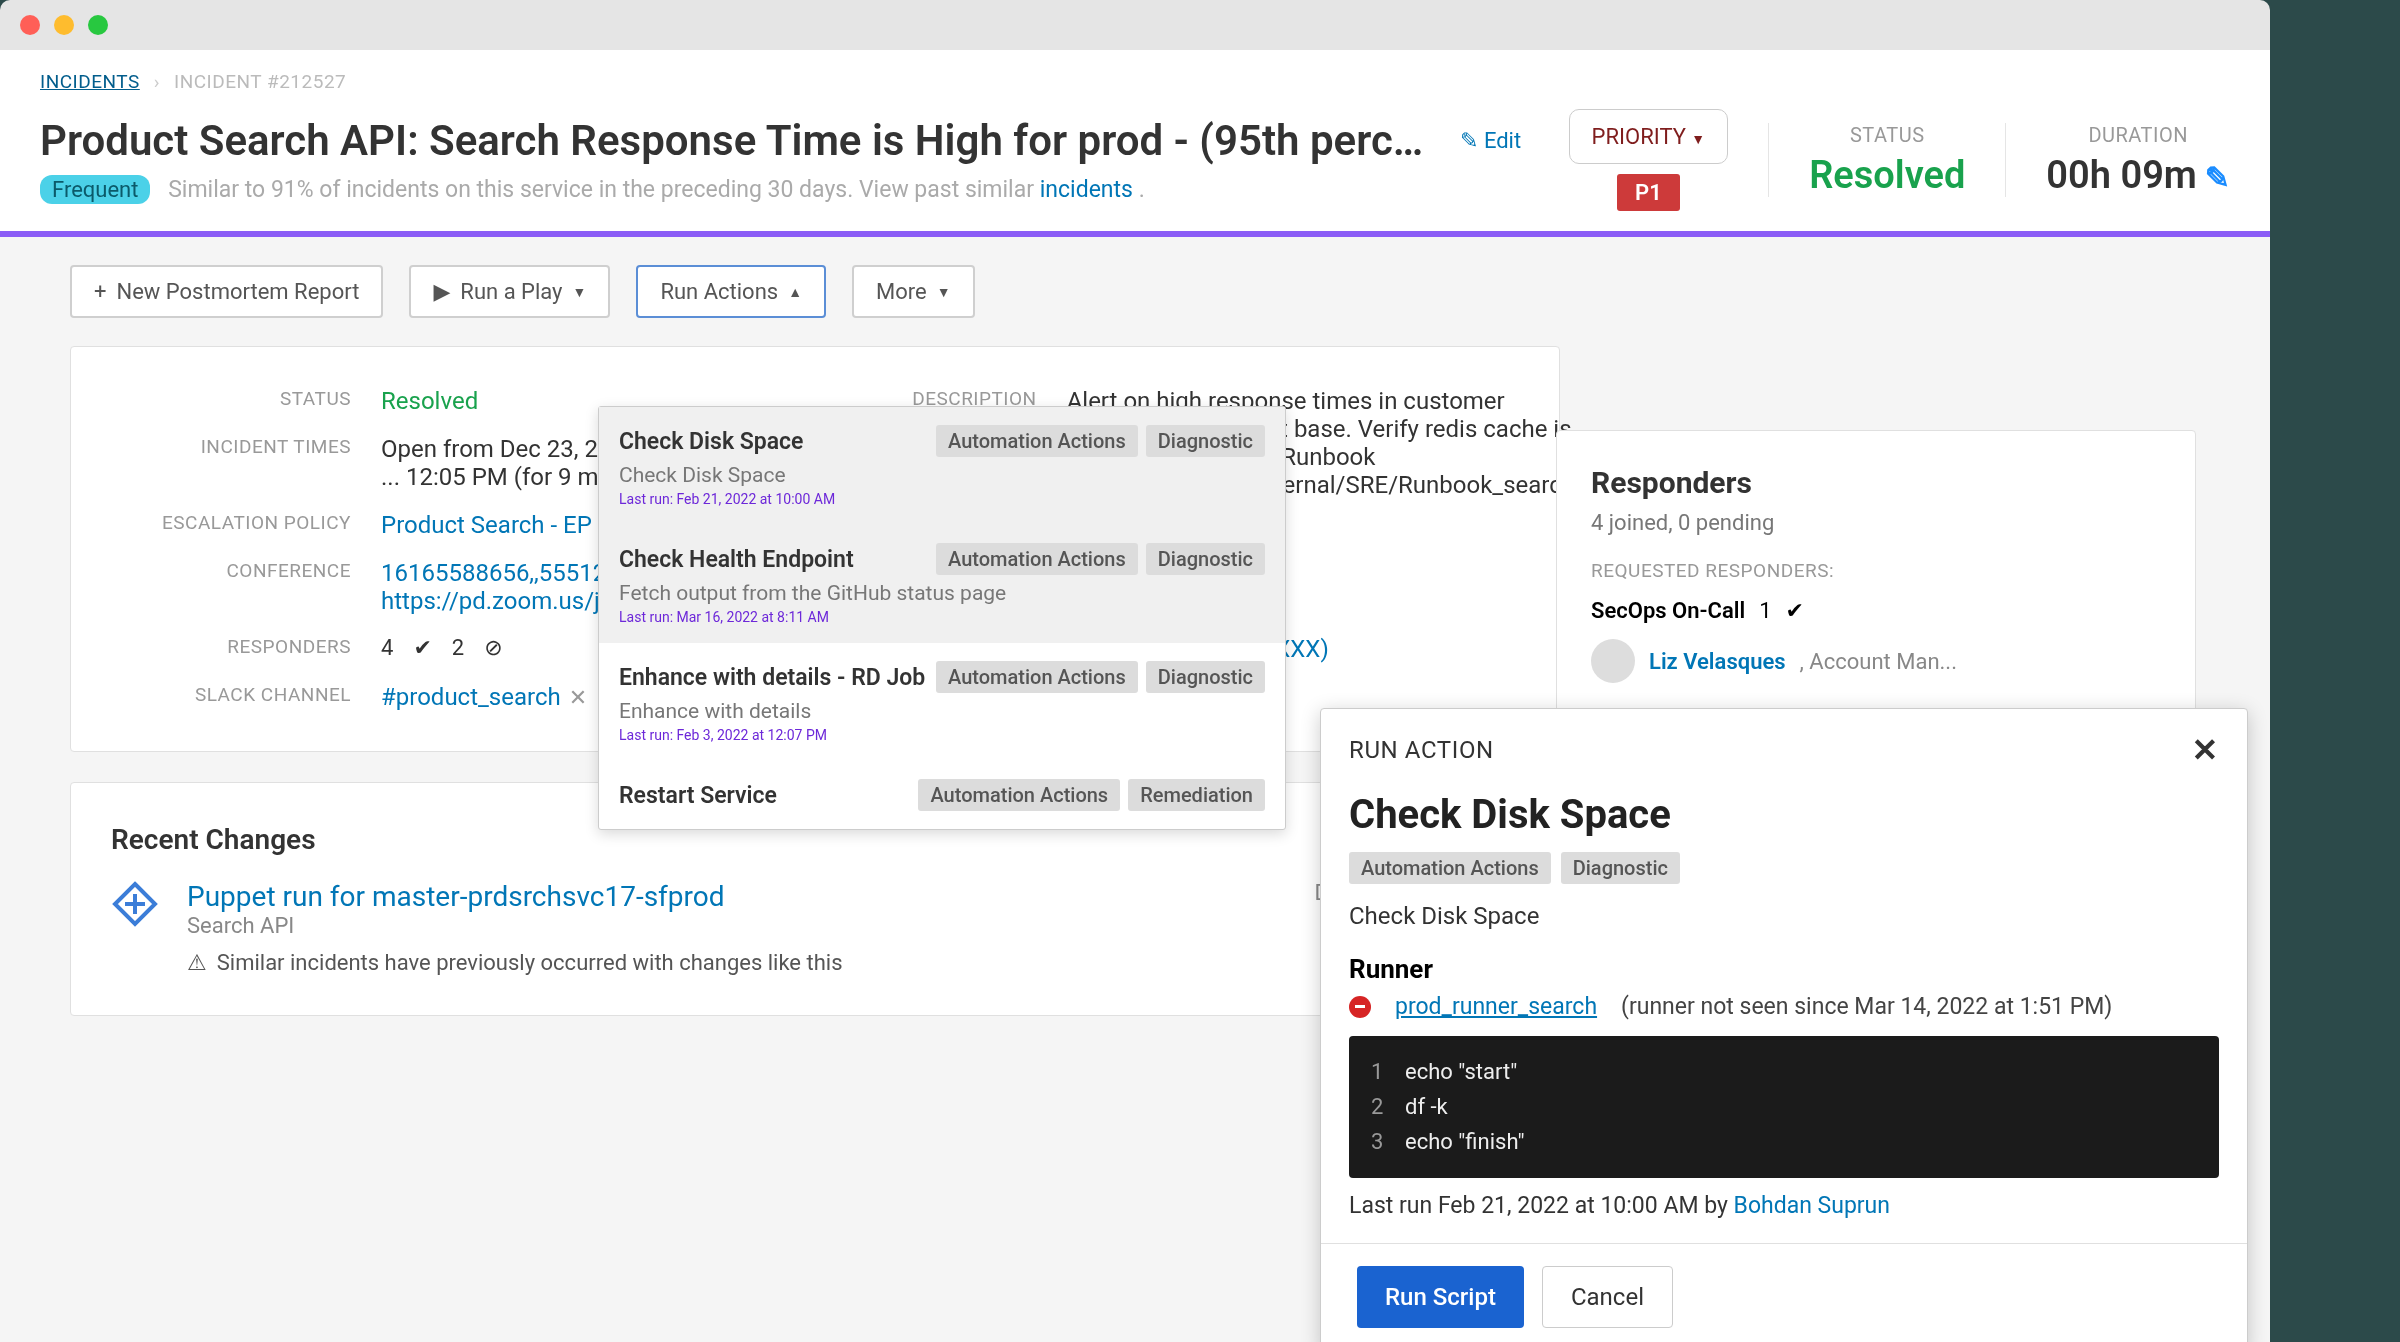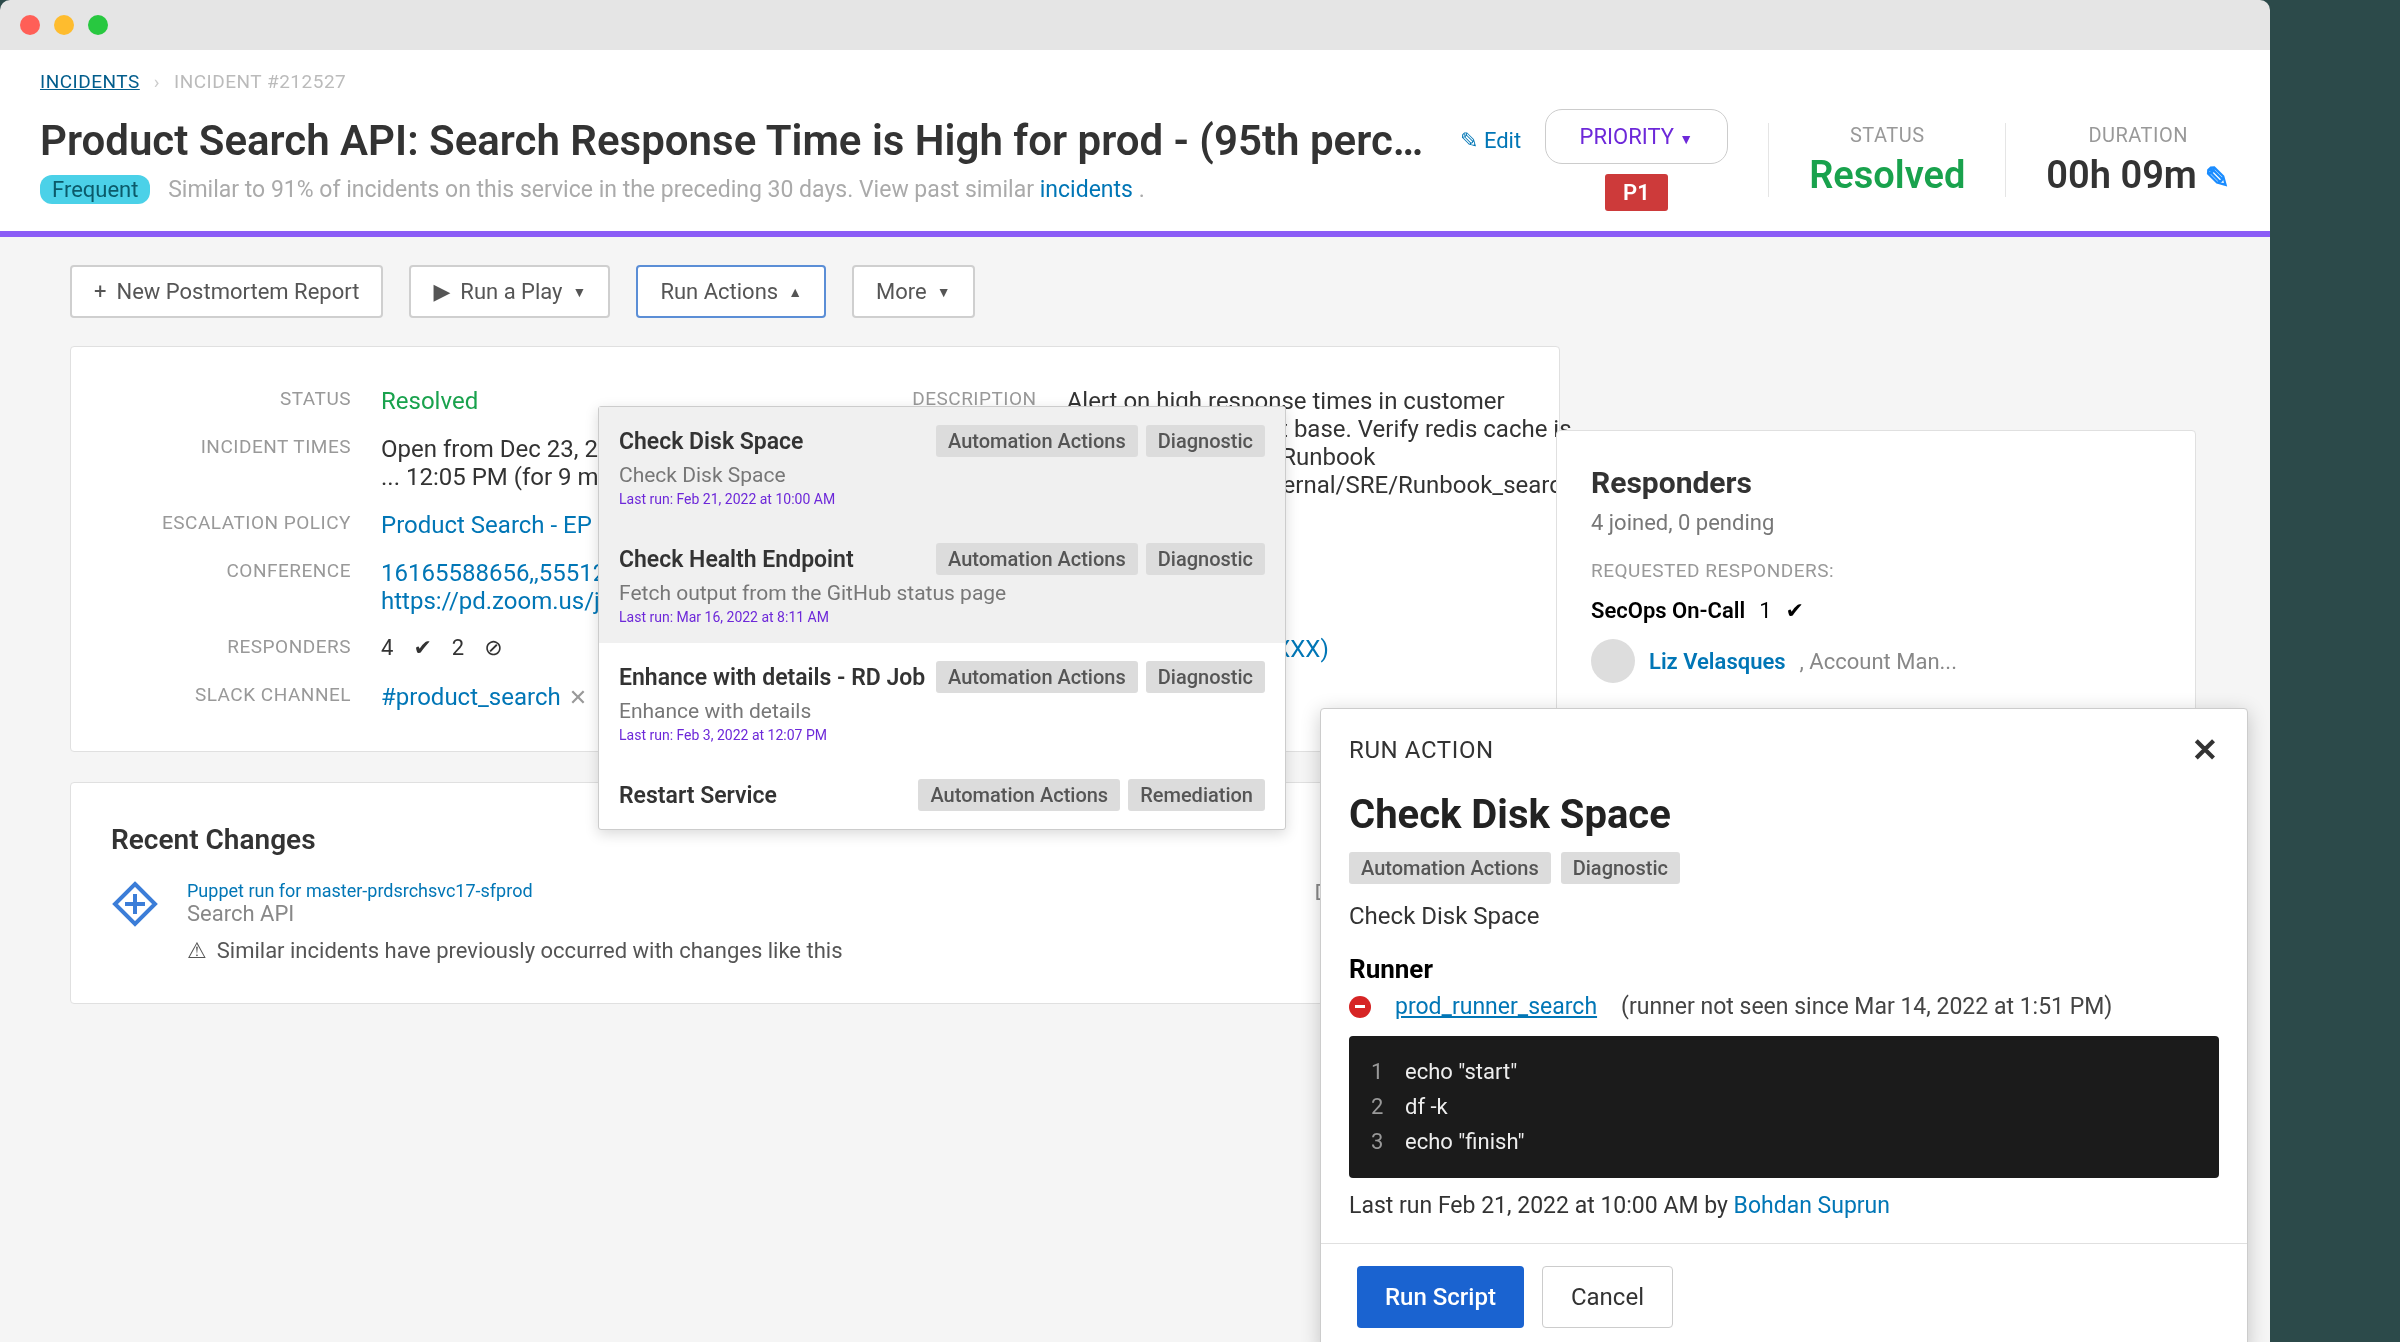--- a/index.html
+++ b/index.html
@@ -14,21 +14,21 @@
 .crumbs .sep { color: #ccc; }
 .crumbs .cur { color: #bbb; }
 .titlewrap { display: flex; justify-content: space-between; align-items: center; gap: 20px; }
 .left-title { flex: 1; }
 .title { font-size: 42px; font-weight: 600; color: #333; white-space: nowrap; overflow: hidden; text-overflow: ellipsis; max-width: 1400px; }
 .edit-link { color: #0176b6; font-size: 22px; cursor: pointer; }
 .badgefreq { display: inline-block; background: #4bd1e8; color: #0b5a6a; padding: 2px 12px; border-radius: 12px; font-size: 22px; margin-right: 12px; }
 .subtext { color: #aaa; font-size: 23px; margin-top: 10px; }
 .subtext a { color: #0176b6; text-decoration: none; }
 .right-stats { display: flex; align-items: center; gap: 40px; }
-.priority-btn { background: #fff; border: 1px solid #ccc; border-radius: 17px; padding: 14px 34px; font-size: 22px; color: #6d28d9; cursor: pointer; }
+.priority-btn { background: #fff; border: 1px solid #ccc; border-radius: 10px; padding: 14px 22px; font-size: 22px; color: #7f1d1d; cursor: pointer; }
 .p1badge { display: inline-block; background: #cd3a3a; color: #fff; padding: 6px 18px; border-radius: 3px; font-size: 22px; font-weight: 600; margin-top: 10px; }
 .stat { text-align: center; border-left: 1px solid #e5e5e5; padding-left: 40px; }
 .stat .lbl { font-size: 20px; color: #999; letter-spacing: 0.5px; }
 .stat .val { font-size: 38px; font-weight: 600; margin-top: 6px; }
 .stat .resolved { color: #19a24d; }
 .stat .dur { color: #333; }
 .pencil { color: #1a8cff; font-size: 30px; margin-left: 8px; }
 .toolbar { padding: 28px 70px; display: flex; gap: 26px; }
 .tbtn { background: #fff; border: 2px solid #cfcfcf; border-radius: 4px; padding: 12px 22px; font-size: 22px; color: #555; cursor: pointer; display: flex; align-items: center; gap: 10px; }
 .tbtn.active { border-color: #5b8ed6; }
@@ -38,21 +38,21 @@
 .dlabel { text-align: right; font-size: 19px; color: #999; letter-spacing: 0.5px; }
 .dval { font-size: 24px; color: #333; }
 .dval.resolved { color: #19a24d; }
 .dval a { color: #0176b6; text-decoration: none; }
 .respicons { display: flex; gap: 20px; align-items: center; font-size: 22px; }
 .hash { color: #999; font-size: 22px; margin-left: 8px; }
 .recent-title { font-size: 28px; font-weight: 600; color: #333; }
 .viewall { color: #0176b6; font-size: 22px; float: right; }
 .change-row { display: flex; gap: 28px; margin-top: 24px; align-items: flex-start; }
 .change-icon { width: 48px; height: 48px; }
-.change-body a { color: #0176b6; font-size: 18px; text-decoration: none; }
+.change-body a { color: #0176b6; font-size: 28px; text-decoration: none; }
 .change-meta { color: #888; font-size: 22px; }
 .change-note { color: #555; font-size: 22px; margin-top: 12px; display: flex; align-items: center; gap: 10px; }
 .responders-panel { position: absolute; right: 74px; top: 380px; width: 640px; background: #fff; border: 1px solid #e0e0e0; border-radius: 4px; padding: 34px; }
 .responders-panel h2 { font-size: 30px; color: #333; }
 .responders-panel .sub { color: #777; font-size: 22px; margin-top: 10px; }
 .responders-panel .req { color: #999; font-size: 19px; letter-spacing: 0.5px; margin-top: 24px; }
 .resp-row { display: flex; align-items: center; gap: 14px; margin-top: 16px; font-size: 22px; }
 .avatar { width: 44px; height: 44px; border-radius: 50%; background: #ddd; }
 .dropdown { position: absolute; left: 598px; top: 356px; width: 688px; background: #fff; border: 1px solid #ccc; box-shadow: 0 4px 14px rgba(0,0,0,0.15); border-radius: 3px; z-index: 40; }
 .ditem { padding: 18px 20px; cursor: pointer; }

